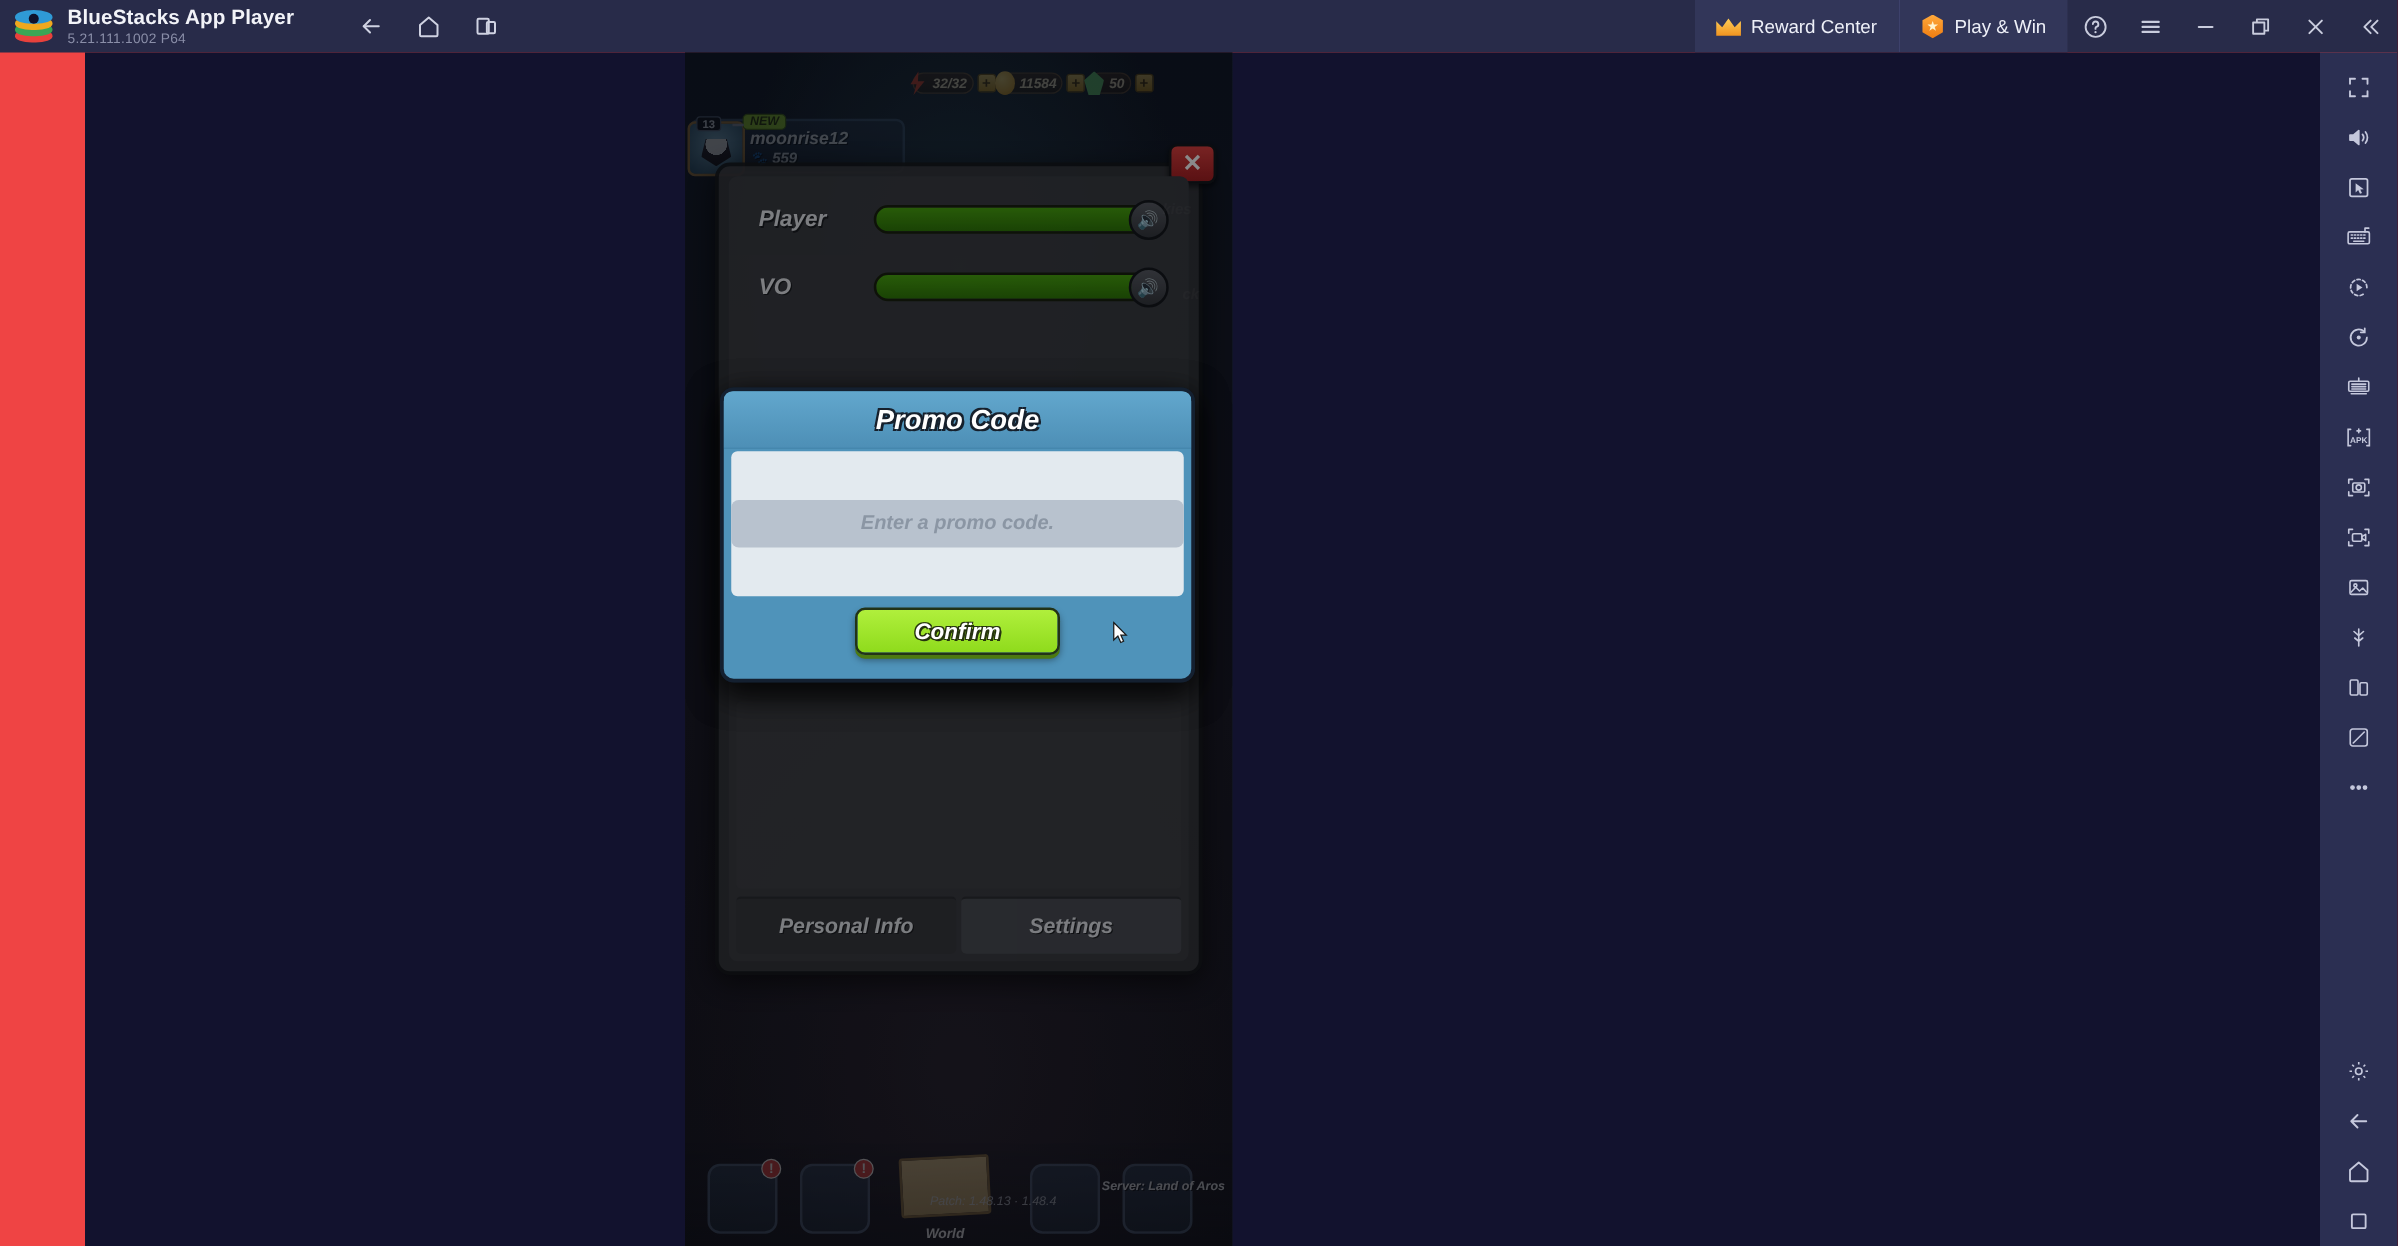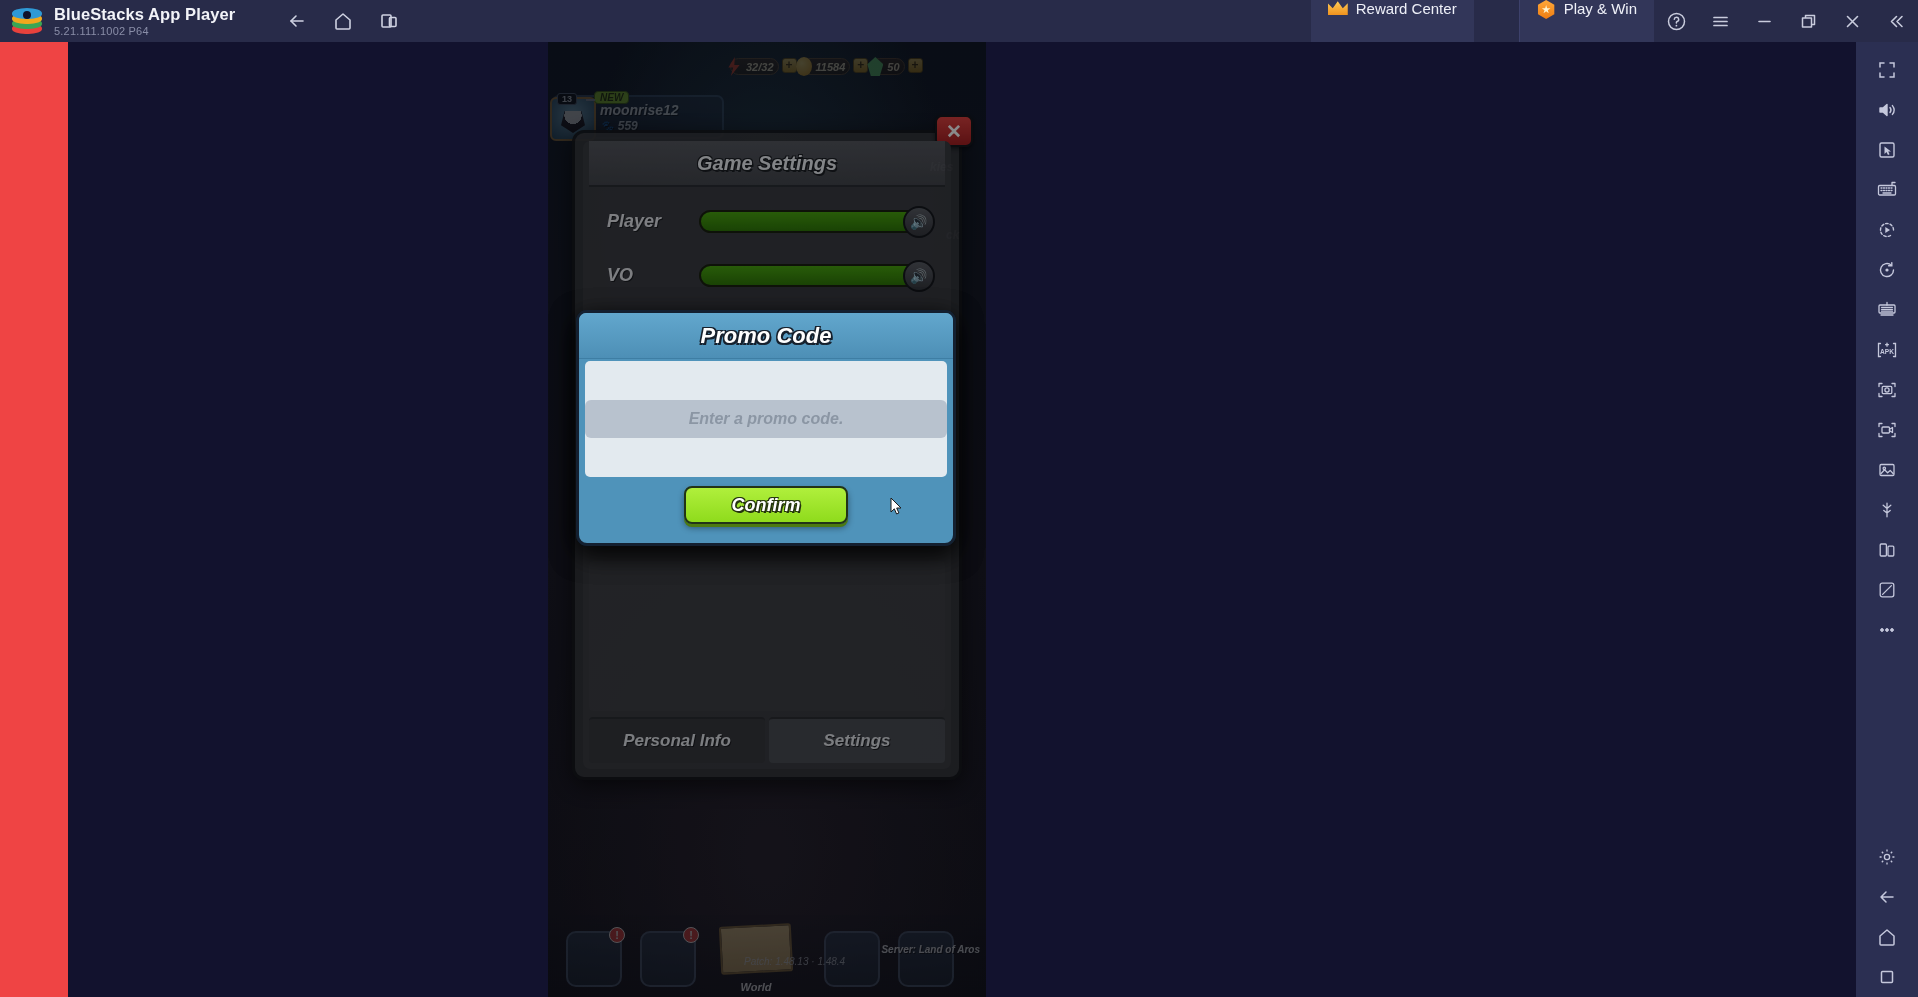--- a/index.html
+++ b/index.html
@@ -49,22 +49,22 @@
   }
   .nav-btns { display: flex; align-items: center; margin-left: 42px; gap: 6px; }
   .navbtn {
     width: 40px; height: 34px; display: flex; align-items: center; justify-content: center;
     cursor: pointer; border-radius: 3px;
   }
   .navbtn svg { stroke: #cfd2e2; }
   .tb-spacer { flex: 1; }
 
   .promo-btn {
-    height: 42px; display: flex; align-items: flex-start; gap: 8px;
-    padding: 0 17px; background: #323659; cursor: pointer; margin-left: 45px;
+    height: 42px; display: flex; align-items: center; gap: 8px;
+    padding: 0 17px; background: #323659; cursor: pointer;
   }
   .promo-btn + .promo-btn { border-left: 1px solid #3d416b; }
   .promo-btn span.lbl { color: #eef0f8; font-size: 15px; }
   .crown {
     width: 20px; height: 15px; position: relative; flex: none;
   }
   .crown::before {
     content: ""; position: absolute; inset: 0;
     background: linear-gradient(#ffd15c, #f0921e);
     clip-path: polygon(0% 100%, 0% 22%, 25% 55%, 50% 8%, 75% 55%, 100% 22%, 100% 100%);
@@ -165,21 +165,21 @@
   }
   .pname {
     color: #eef4fb; font-size: 14px; font-style: italic; font-weight: 700;
     text-shadow: 1px 1px 0 #0a0f18; line-height: 18px;
   }
   .pguild {
     color: #d8e2ee; font-size: 12px; font-style: italic; font-weight: 700;
     text-shadow: 1px 1px 0 #0a0f18; display: flex; align-items: center; gap: 4px;
   }
   .paw { color: #bcd3a0; font-size: 11px; }
-  .res-row { display: flex; align-items: flex-start; gap: 3px; margin-top: 8px; }
+  .res-row { display: flex; align-items: center; gap: 3px; margin-top: 8px; }
   .res-pill {
     display: flex; align-items: center; height: 17px;
     background: linear-gradient(#3a2a22, #241a15);
     border: 1px solid #6a4f34; border-radius: 9px;
     padding: 0 4px 0 15px; position: relative;
     font-size: 11px; font-weight: 800; color: #f7e9c7; font-style: italic;
   }
   .res-pill .ic {
     position: absolute; left: -5px; top: -2px; width: 16px; height: 19px;
   }
@@ -481,23 +481,20 @@
       </div>
 
       <div class="bgtext" style="left:382px; top:118px">kies</div>
       <div class="bgtext" style="left:398px; top:186px">ck</div>
       <div class="bgtext" style="left:386px; top:308px">s</div>
       <div class="bgtext" style="left:378px; top:374px">ity</div>
 
       <div class="settings-panel">
         <div class="close-x">✕</div>
         <div class="settings-inner">
-          <div class="settings-head">
-            <div class="settings-title">Game Settings</div>
-          </div>
 
           <div class="slider-row">
             <div class="slider-label">Player</div>
             <div class="slider-track">
               <div class="slider-knob">🔊</div>
             </div>
           </div>
           <div class="slider-row">
             <div class="slider-label">VO</div>
             <div class="slider-track">

